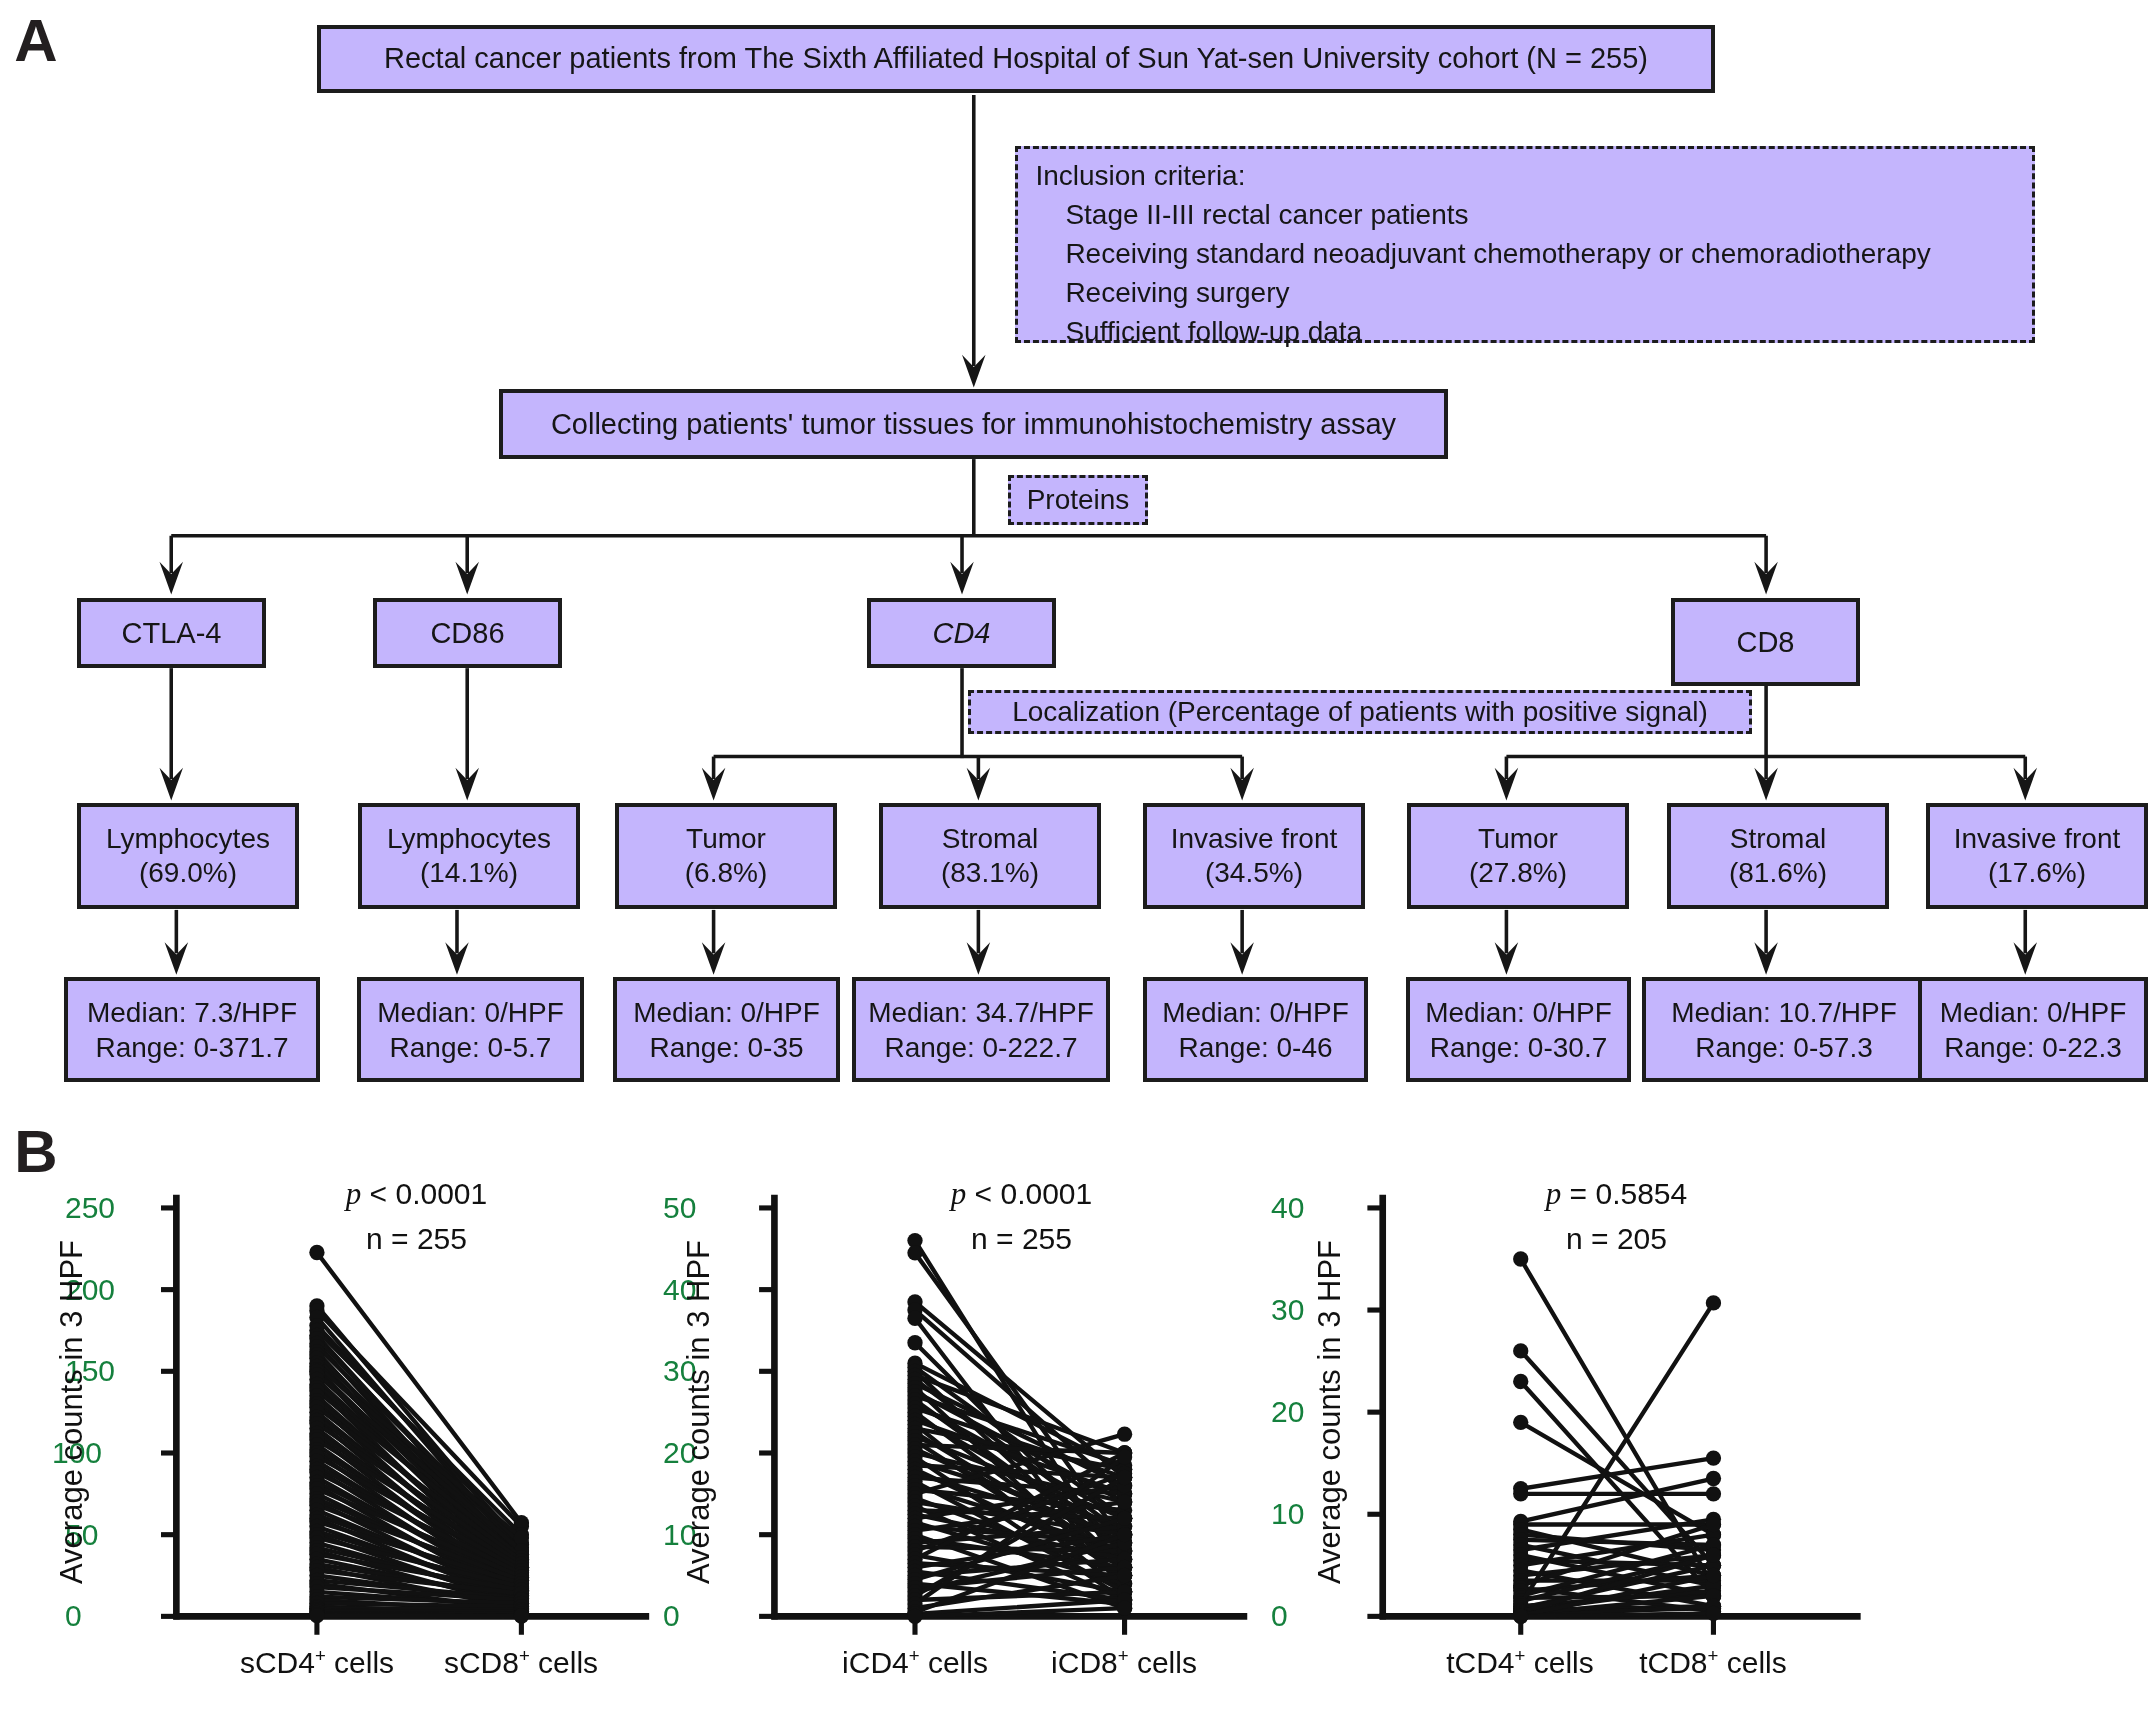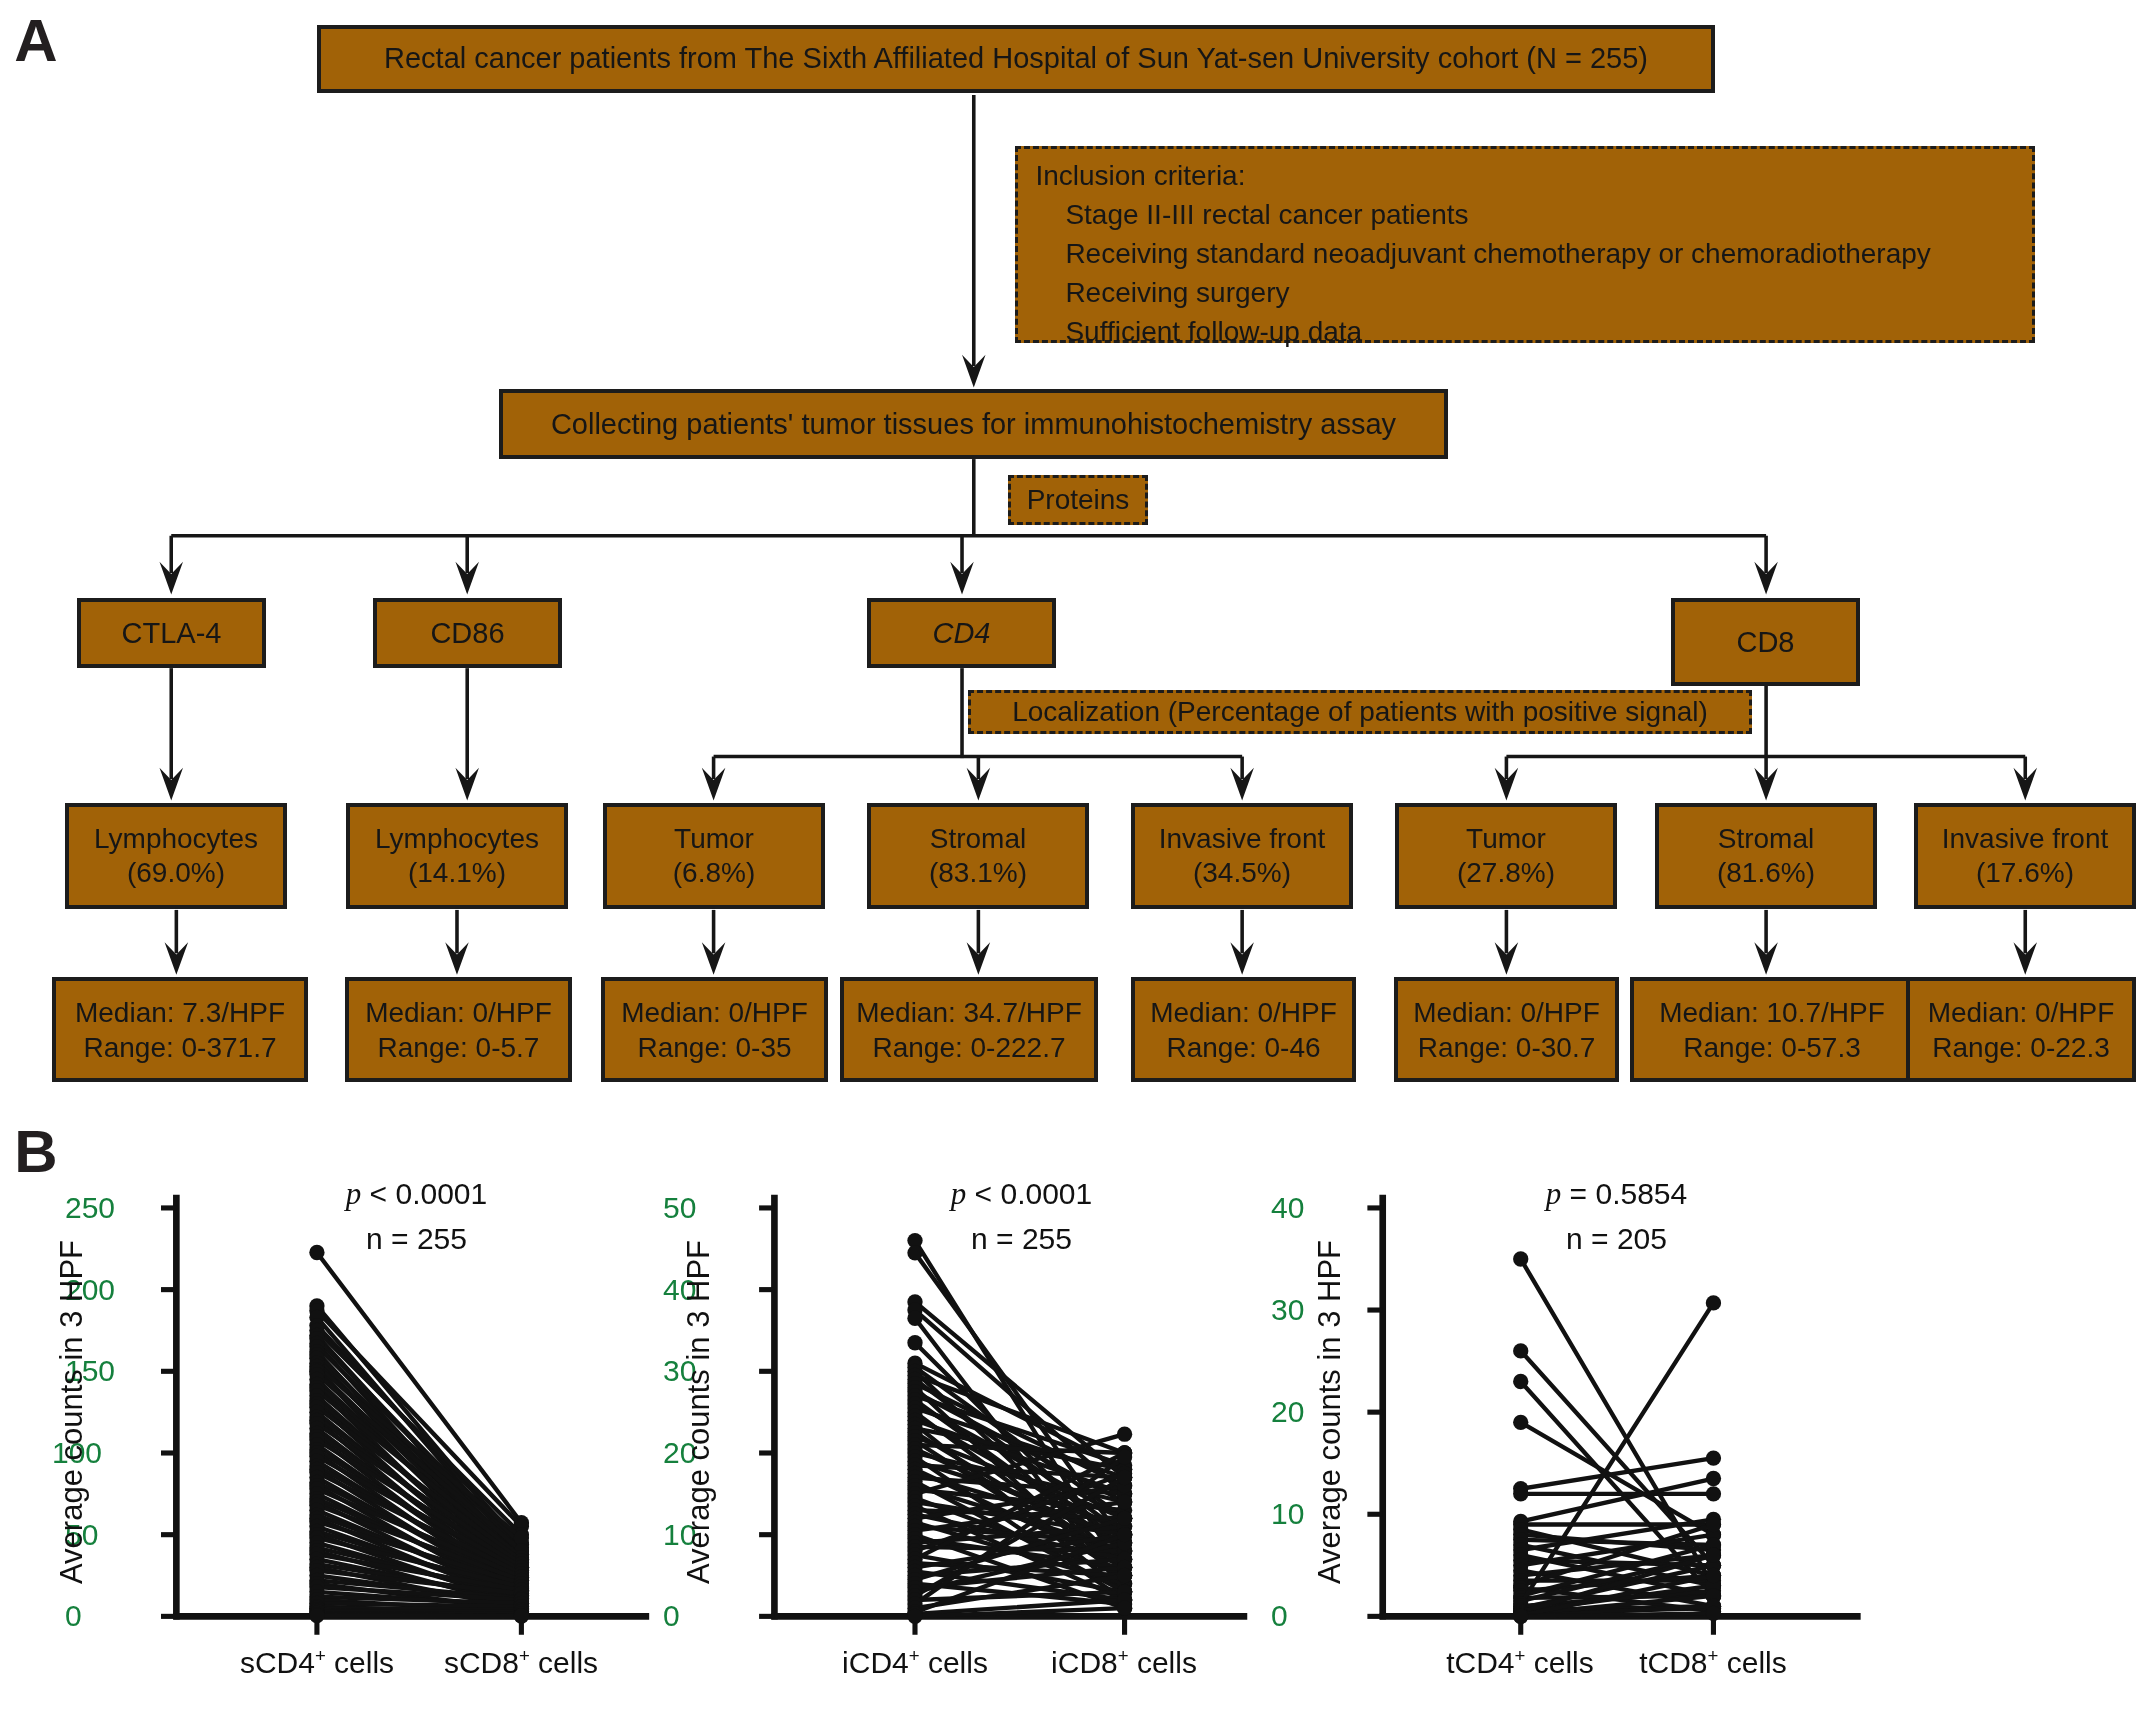--- a/index.html
+++ b/index.html
@@ -1,24 +1,24 @@
 <!DOCTYPE html>
 <html style="font-size:8.2px"><head>
 <meta charset="utf-8">
 <style>
   html,body{margin:0;padding:0;background:#ffffff;}
   body{width:2151px;height:1712px;position:relative;overflow:hidden;
        font-family:"Liberation Sans", sans-serif;color:#161616;}
   .abs{position:absolute;}
   .panel-label{font-size:60px;font-weight:bold;color:#231f20;line-height:1;}
-  .fbox{position:absolute;background:#a16207;border:4.6px solid #1c1c1c;
+  .fbox{position:absolute;background:#c4b5fd;border:4.6px solid #1c1c1c;
         display:flex;align-items:center;justify-content:center;text-align:center;
         font-size:29px;color:#161616;z-index:2;box-sizing:border-box;}
   .fbox.dashed{border:3.1px dashed #1c1c1c;}
-  .fbox.two-line{flex-direction:column;line-height:34px;font-size:28px;}
+  .fbox.two-line{flex-direction:column;line-height:34px;font-size:28px;margin-left:12px;}
   .fbox.left-align{align-items:flex-start;justify-content:flex-start;text-align:left;}
   .incl{line-height:39px;font-size:28px;padding:7.2px 0 0 17.4px;}
   .incl .item{padding-left:30px;}
   #flow-svg,#chart-svg{position:absolute;left:0;top:0;z-index:1;}
   .ytick-label{position:absolute;font-size:30px;text-align:left;width:87px;color:#15803d;z-index:3;}
   .xcat-label{position:absolute;font-size:30px;text-align:center;width:286px;color:#111;z-index:3;}
   .xcat-label sup{font-size:62%;vertical-align:super;}
   .ylabel{position:absolute;font-size:31px;white-space:nowrap;color:#111;z-index:3;
           transform:translate(-50%,-50%) rotate(-90deg);}
   .pn{position:absolute;font-size:30px;text-align:center;width:409px;color:#111;z-index:3;}

